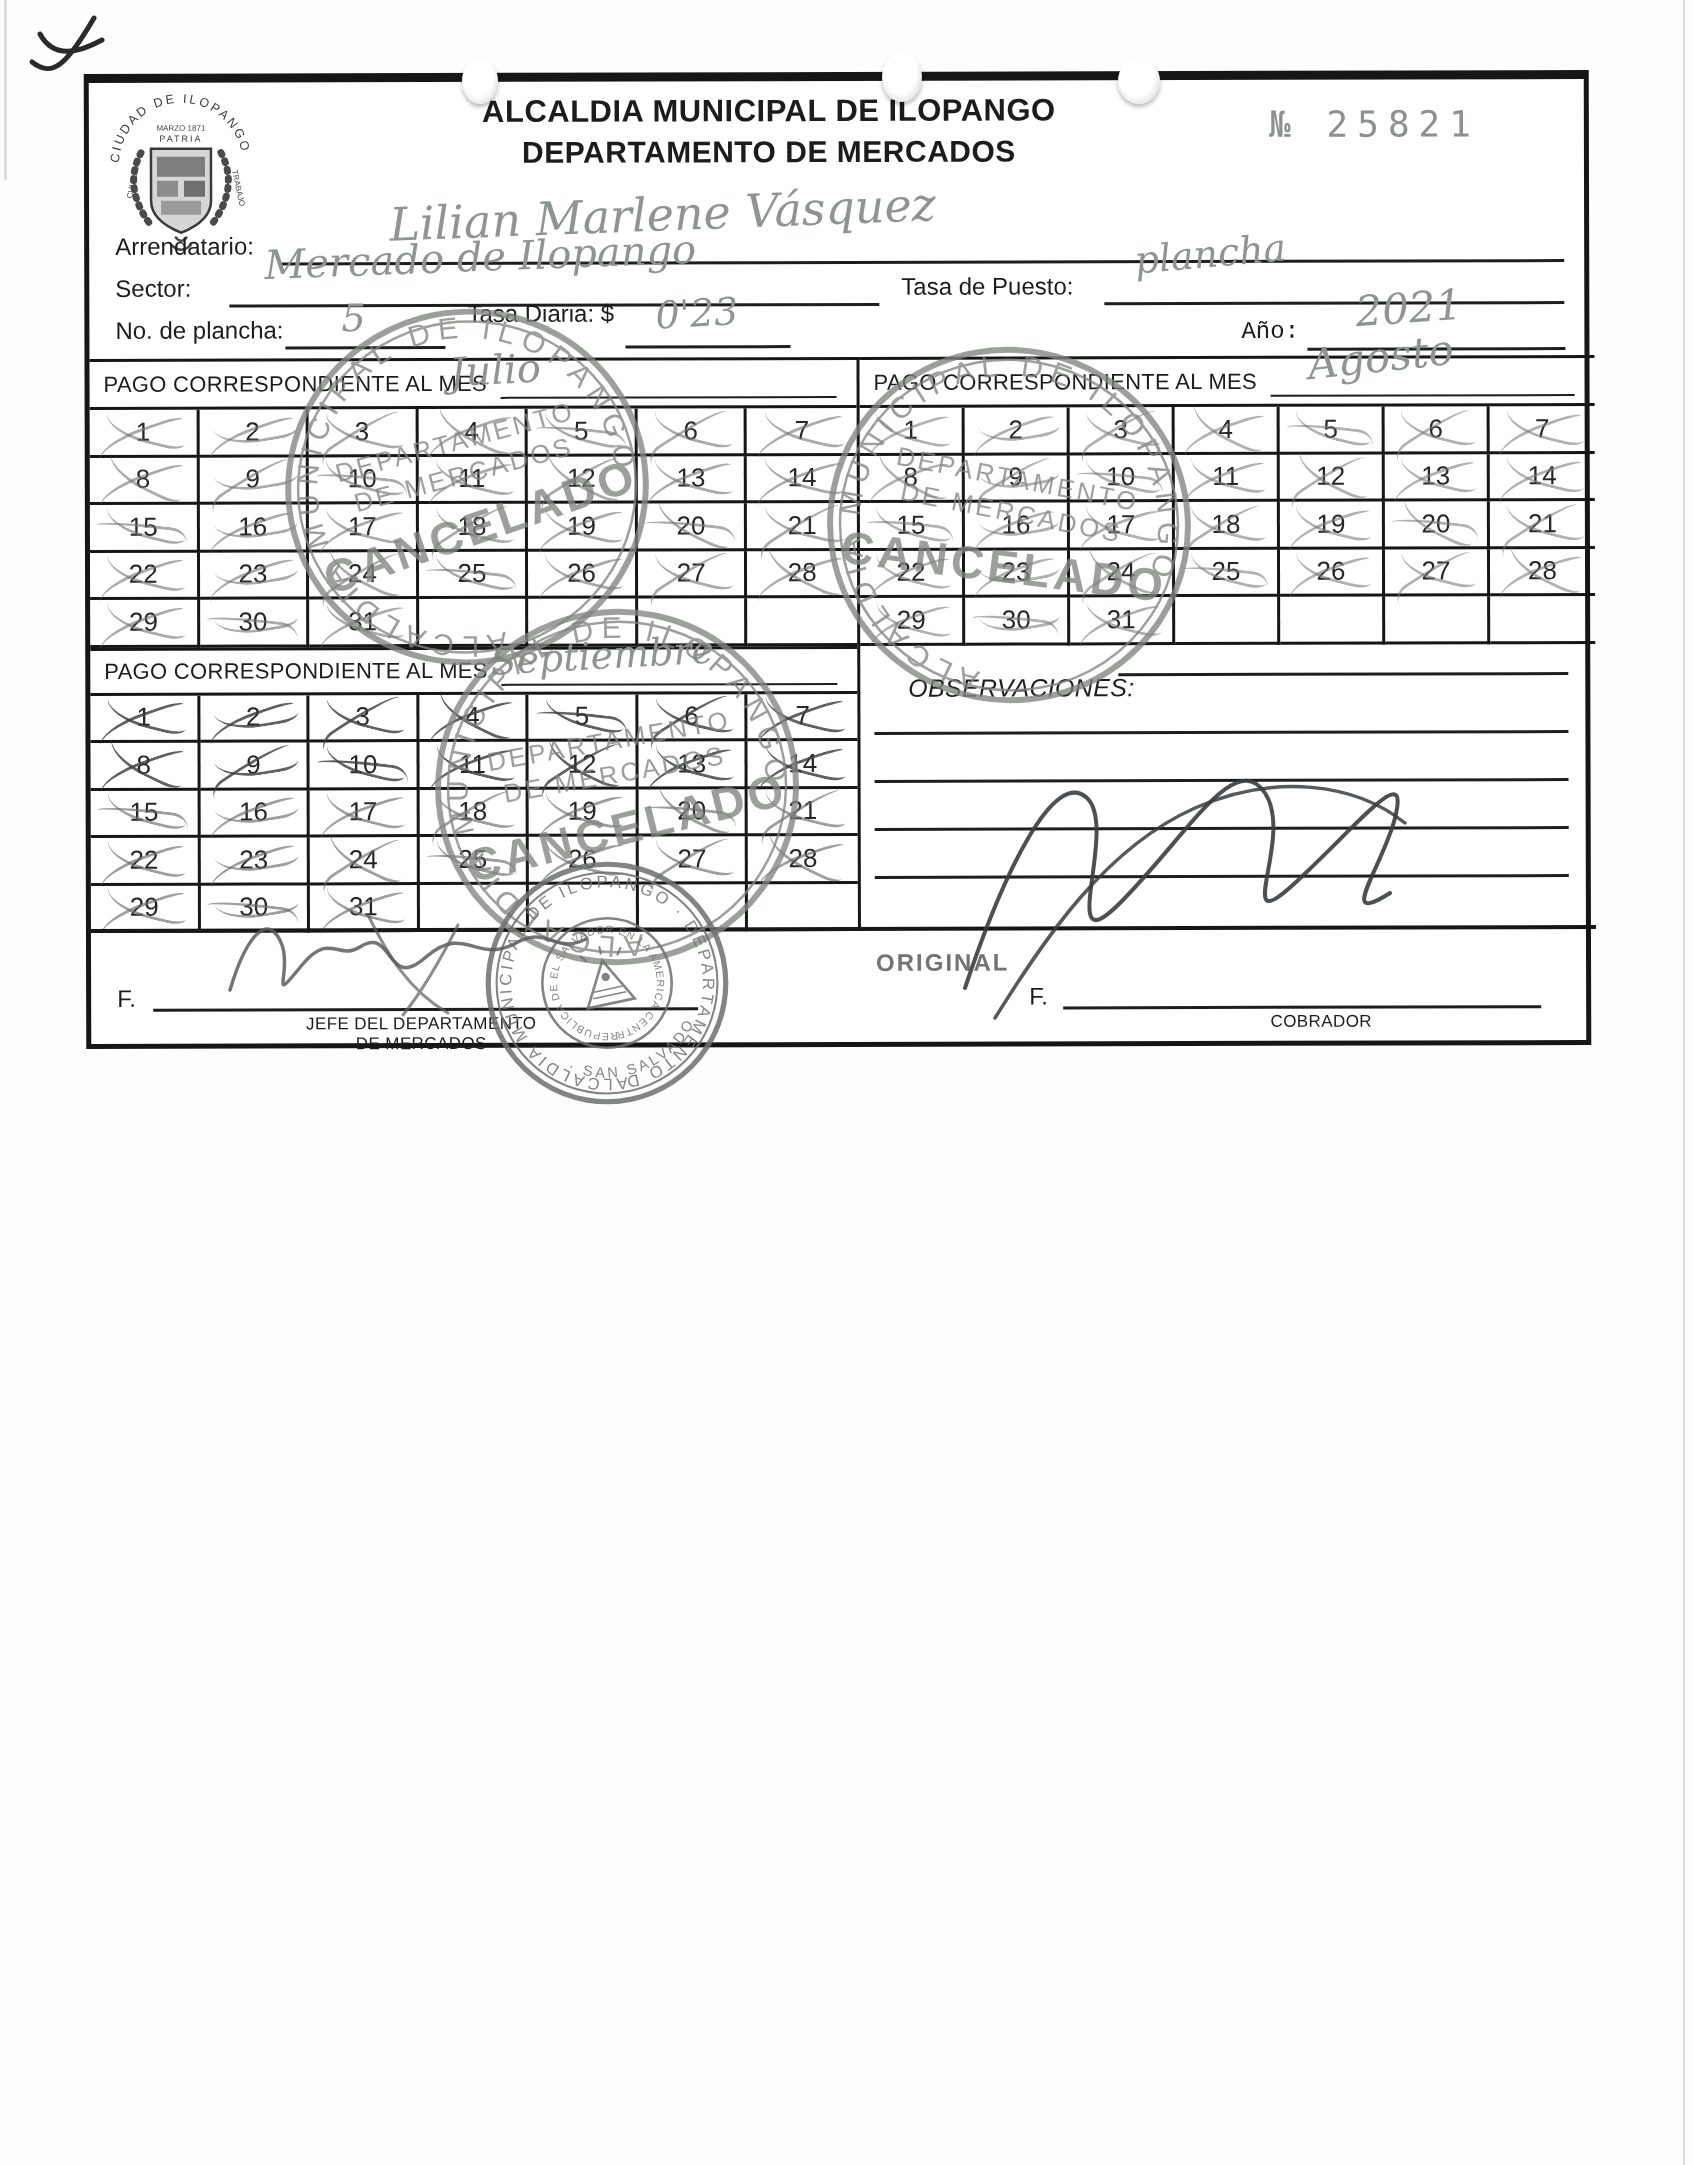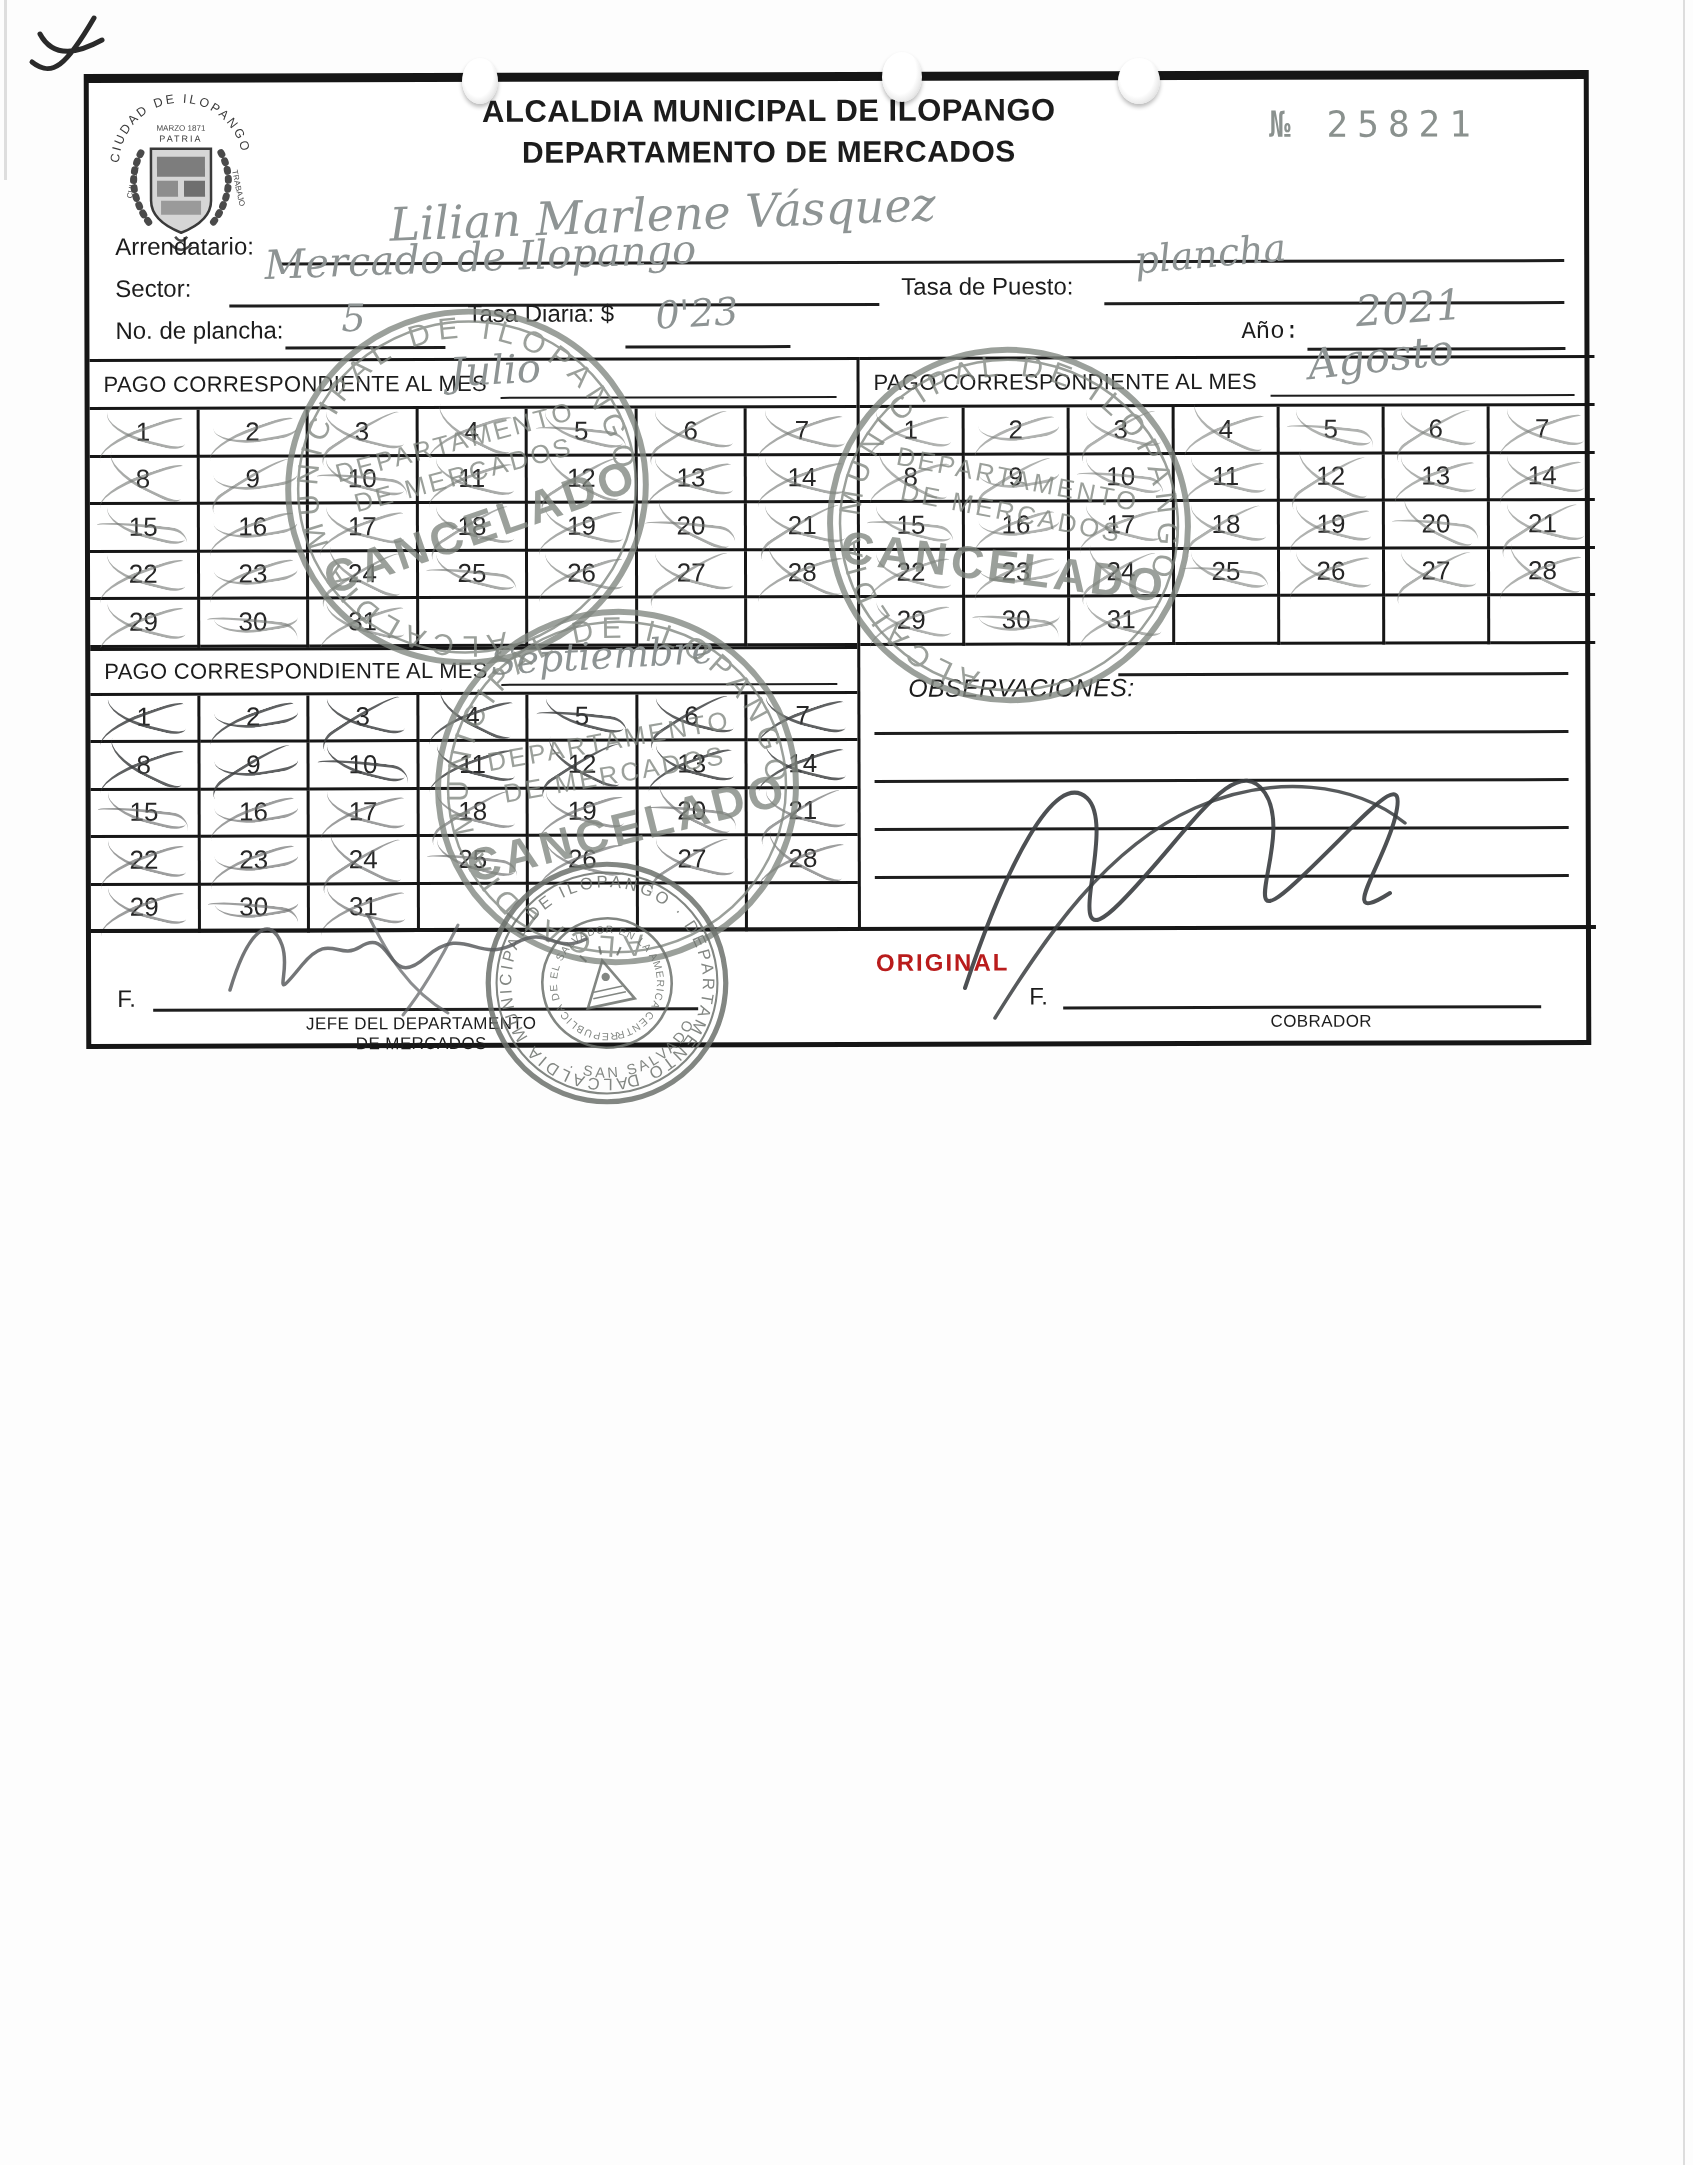--- a/index.html
+++ b/index.html
@@ -66,21 +66,21 @@
 
   
   .obs{position:absolute;left:0;top:286px;width:100%;height:284px;box-sizing:border-box;}
   .obs-head{position:absolute;left:48px;top:28px;font-size:25px;letter-spacing:.3px;font-style:italic;}
   .obs-line{position:absolute;border-bottom:3px solid #1e1e1e;}
 
   
   .footer{position:absolute;left:0;top:846px;width:1505px;height:115px;box-sizing:border-box;border-top:4px solid #161616;}
   .f-lbl{position:absolute;font-size:24px;}
   .f-cap{position:absolute;font-size:17px;text-align:center;letter-spacing:.4px;}
-  .original{position:absolute;left:785px;top:18px;font-size:24px;font-weight:bold;color:#b91c1c;letter-spacing:2px;}
+  .original{position:absolute;left:785px;top:18px;font-size:24px;font-weight:bold;color:#737373;letter-spacing:2px;}
 
   
   .overlay{position:absolute;inset:0;z-index:5;pointer-events:none;}
   .stamp{position:absolute;opacity:.78;}
   .hole{position:absolute;border-radius:50%;
     background:radial-gradient(ellipse at 45% 38%,#ffffff 0 52%,#ededed 68%,#b8b8b8 100%);
     box-shadow:0 3px 4px rgba(0,0,0,.28);}
   svg text{font-family:"Liberation Sans",sans-serif;}
 </style>
 </head>

